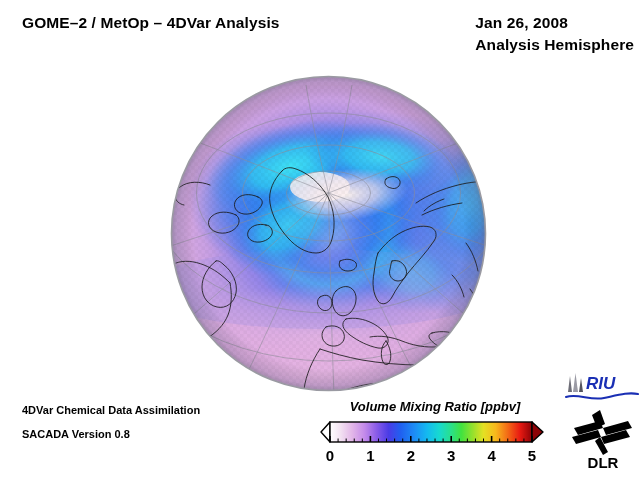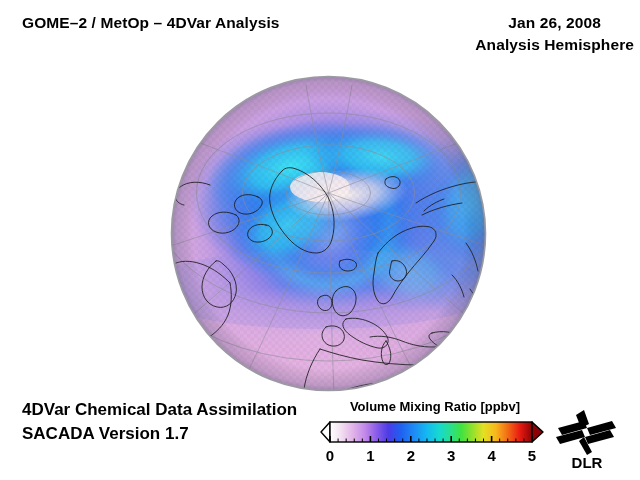--- a/index.html
+++ b/index.html
@@ -8,49 +8,49 @@
     background:#ffffff;
     font-family:"Liberation Sans", sans-serif;
     color:#000;
     overflow:hidden;
     position:relative;
   }
   #page{position:absolute;inset:0;width:640px;height:432px;margin-left:8px;}
 
   
   .hdr-left{position:absolute;left:14px;top:12px;}
-  .hdr-right{position:absolute;right:14px;top:12px;text-align:center;}
+  .hdr-right{position:absolute;right:14px;top:12px;text-align:left;}
   .hdr-line{
     font-size:15.5px;font-weight:bold;letter-spacing:.1px;
     line-height:22px;white-space:nowrap;
   }
   .sub{font-size:11px;vertical-align:sub;line-height:0;}
 
   
   #globe-wrap{
     position:absolute;left:162px;top:75px;width:317px;height:317px;
   }
   #globe-svg{display:block;width:317px;height:317px;}
 
   
   .foot{position:absolute;left:14px;}
-  .foot-line{font-size:17px;font-weight:bold;line-height:24px;white-space:nowrap;}
+  .foot-line{font-size:11px;font-weight:bold;line-height:24px;white-space:nowrap;}
   .foot-line.thin{font-weight:bold;}
 
   
   #cbar-block{position:absolute;left:311px;top:398px;width:232px;}
   #cbar-title{
     font-size:13px;font-weight:bold;text-align:center;
-    white-space:nowrap;line-height:18px;
+    white-space:nowrap;line-height:18px;font-style:italic;
   }
   #cbar-svg{display:block;margin-top:4px;}
 
   
   #riu-logo{position:absolute;left:556px;top:372px;}
-  #dlr-logo{position:absolute;left:546px;top:408px;}
+  #dlr-logo{position:absolute;left:562px;top:408px;}
 </style>
 </head>
 <body>
 
 <div id="page">
 
   <div class="hdr-left">
     <div class="hdr-line">GOME–2 / MetOp – 4DVar Analysis</div>
   </div>
 
@@ -247,21 +247,21 @@
         </g>
       </g>
 
       <circle cx="158.5" cy="158.5" r="157" fill="url(#limbShade)"></circle>
       <circle cx="158.5" cy="158.5" r="157" fill="none" stroke="#9a9aa2" stroke-width="1.6"></circle>
     </svg>
   </div>
 
   <div class="foot" style="top:398px">
     <div class="foot-line">4DVar Chemical Data Assimilation</div>
-    <div class="foot-line">SACADA Version 1.7</div>
+    <div class="foot-line">SACADA Version 0.8</div>
   </div>
 
   <div id="cbar-block">
     <div id="cbar-title">Volume Mixing Ratio [ppbv]</div>
     <svg id="cbar-svg" width="232" height="50" viewBox="0 0 232 50">
       <defs>
         <linearGradient id="cbGrad" x1="0" y1="0" x2="1" y2="0">
             <stop offset="0%" stop-color="#ffffff"></stop>
             <stop offset="5%" stop-color="#f3e3f2"></stop>
             <stop offset="11%" stop-color="#e2b6e8"></stop>
@@ -320,20 +320,34 @@
           <text x="11" y="41">0</text>
           <text x="51.400000000000006" y="41">1</text>
           <text x="91.80000000000001" y="41">2</text>
           <text x="132.2" y="41">3</text>
           <text x="172.60000000000002" y="41">4</text>
           <text x="213" y="41">5</text>
         </g>
     </svg>
   </div>
 
+  <div id="riu-logo">
+    <svg width="76" height="30" viewBox="0 0 76 30">
+
+      <g>
+        <path d="M4 20 L6 4 L8 20 Z" fill="#6e6e78"></path>
+        <path d="M9 20 L11.5 1 L14 20 Z" fill="#9a9aa4"></path>
+        <path d="M15 20 L17 6 L19 20 Z" fill="#55555f"></path>
+      </g>
+
+      <text x="22" y="17" font-family="Liberation Sans, sans-serif" font-size="17" font-weight="bold" font-style="italic" fill="#1a2fb4">RIU</text>
+
+      <path d="M2 25 C 14 21 26 29 40 26 C 54 23 64 20 74 22" fill="none" stroke="#1a2fb4" stroke-width="2.1" stroke-linecap="round"></path>
+    </svg>
+  </div>
 
   <div id="dlr-logo">
     <svg width="66" height="62" viewBox="0 0 66 62">
       <g fill="#000">
 
         <path d="M30 2 L35 16 L27 20 L22 7 Z"></path>
         <path d="M4 20 L30 13 L33 20 L8 27 Z"></path>
         <path d="M33 20 L58 13 L62 20 L36 27 Z"></path>
         <path d="M8 27 L33 20 L36 27 L12 34 Z" opacity="0.0"></path>
         <path d="M2 29 L28 22 L31 29 L6 36 Z"></path>

